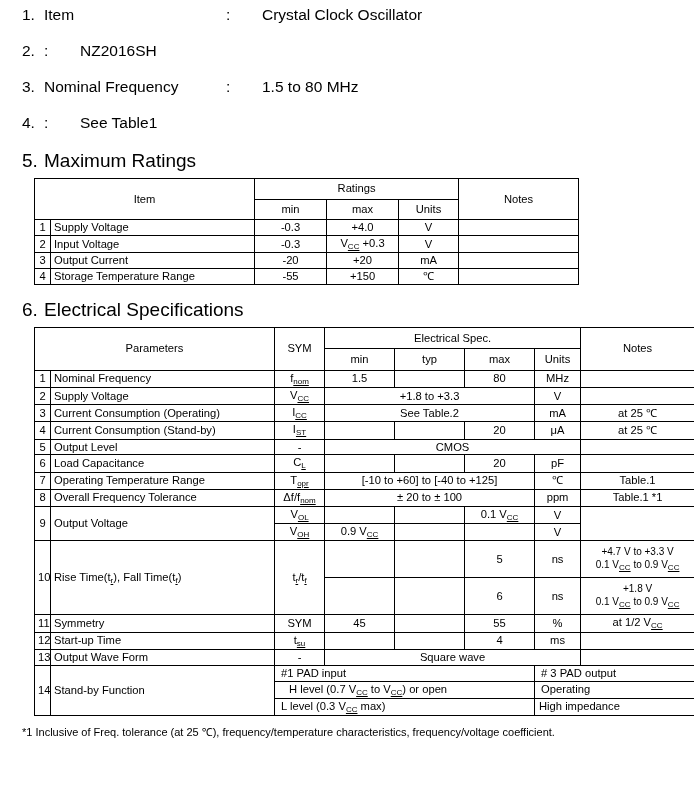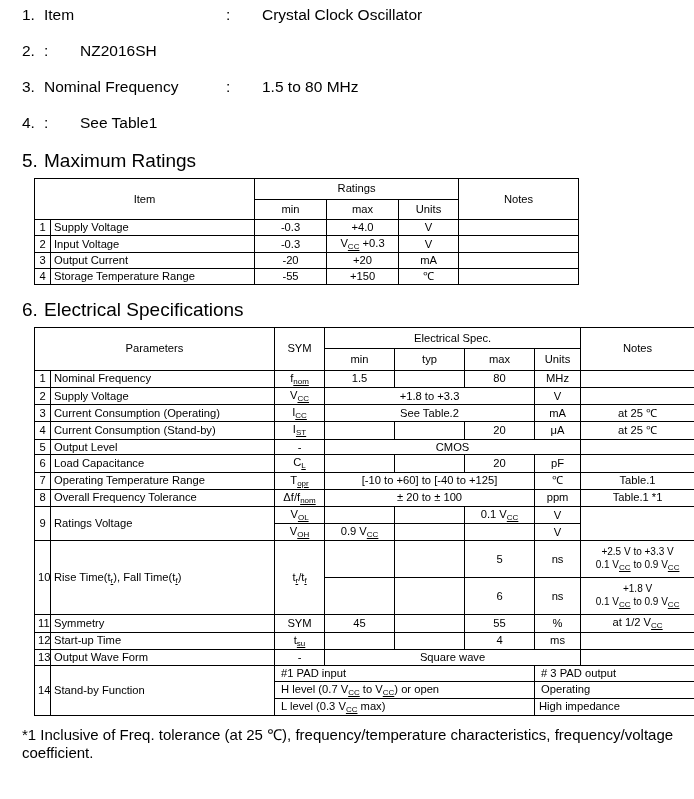--- a/index.html
+++ b/index.html
@@ -81,21 +81,21 @@
 
   .idx { width: 16px; text-align: center; }
 
   sub {
     font-size: 8px;
     vertical-align: -0.25em;
     text-decoration: underline;
   }
 
   .footnote {
-    font-size: 15px;
+    font-size: 11px;
     margin: 8px 0 0 12px;
   }
 
   
   #ratings-table { width: 500px; }
   #specs-table { width: 660px; }
 </style>
 </head>
 <body>
 
@@ -288,21 +288,21 @@
         <td class="idx">8</td>
         <td class="l">Overall Frequency Tolerance</td>
         <td class="c"><span>Δf/f</span><sub>nom</sub></td>
         <td class="c" colspan="3">± 20 to ± 100</td>
         <td class="c">ppm</td>
         <td class="c">Table.1  *1</td>
       </tr>
 
       <tr>
         <td class="idx" rowspan="2">9</td>
-        <td class="l" rowspan="2">Ratings Voltage</td>
+        <td class="l" rowspan="2">Output Voltage</td>
         <td class="c"><span>V</span><sub>OL</sub></td>
         <td class="c"></td>
         <td class="c"></td>
         <td class="c"><span>0.1 V</span><sub>CC</sub></td>
         <td class="c">V</td>
         <td class="c" rowspan="2"></td>
       </tr>
       <tr>
         <td class="c"><span>V</span><sub>OH</sub></td>
         <td class="c"><span>0.9 V</span><sub>CC</sub></td>
@@ -313,21 +313,21 @@
 
       <tr>
         <td class="idx" rowspan="2">10</td>
         <td class="l" rowspan="2"><span>Rise Time(t</span><sub>r</sub><span>), Fall Time(t</span><sub>f</sub><span>)</span></td>
         <td class="c" rowspan="2"><span>t</span><sub>r</sub><span>/t</span><sub>f</sub></td>
         <td class="c" style="height:34px"></td>
         <td class="c"></td>
         <td class="c">5</td>
         <td class="c">ns</td>
         <td class="c" style="font-size:10px;line-height:1.25">
-          <div>+2.5 V to +3.3 V</div>
+          <div>+4.7 V to +3.3 V</div>
           <div><span>0.1 V</span><sub>CC</sub><span> to 0.9 V</span><sub>CC</sub></div>
         </td>
       </tr>
       <tr>
         <td class="c" style="height:34px"></td>
         <td class="c"></td>
         <td class="c">6</td>
         <td class="c">ns</td>
         <td class="c" style="font-size:10px;line-height:1.25">
           <div>+1.8 V</div>
@@ -365,21 +365,21 @@
         <td class="c"></td>
       </tr>
 
       <tr>
         <td class="idx" rowspan="3">14</td>
         <td class="l" rowspan="3">Stand-by Function</td>
         <td class="l dashed-bottom" colspan="4" style="padding-left:6px">#1 PAD input</td>
         <td class="l dashed-bottom" colspan="2" style="padding-left:6px"># 3 PAD output</td>
       </tr>
       <tr>
-        <td class="l dashed-bottom" colspan="4" style="padding-left:6px"><span>H level (0.7 V</span><sub>CC</sub><span> to V</span><sub>CC</sub><span>) or open</span></td>
+        <td class="l dashed-bottom" colspan="4" style="padding-left:14px"><span>H level (0.7 V</span><sub>CC</sub><span> to V</span><sub>CC</sub><span>) or open</span></td>
         <td class="l dashed-bottom" colspan="2" style="padding-left:6px">Operating</td>
       </tr>
       <tr>
         <td class="l" colspan="4" style="padding-left:6px"><span>L level (0.3 V</span><sub>CC</sub><span> max)</span></td>
         <td class="l" colspan="2" style="padding-left:4px">High impedance</td>
       </tr>
     </tbody>
   </table>
 
   <div class="footnote">*1 Inclusive of Freq. tolerance (at 25 ℃), frequency/temperature characteristics, frequency/voltage coefficient.</div>

